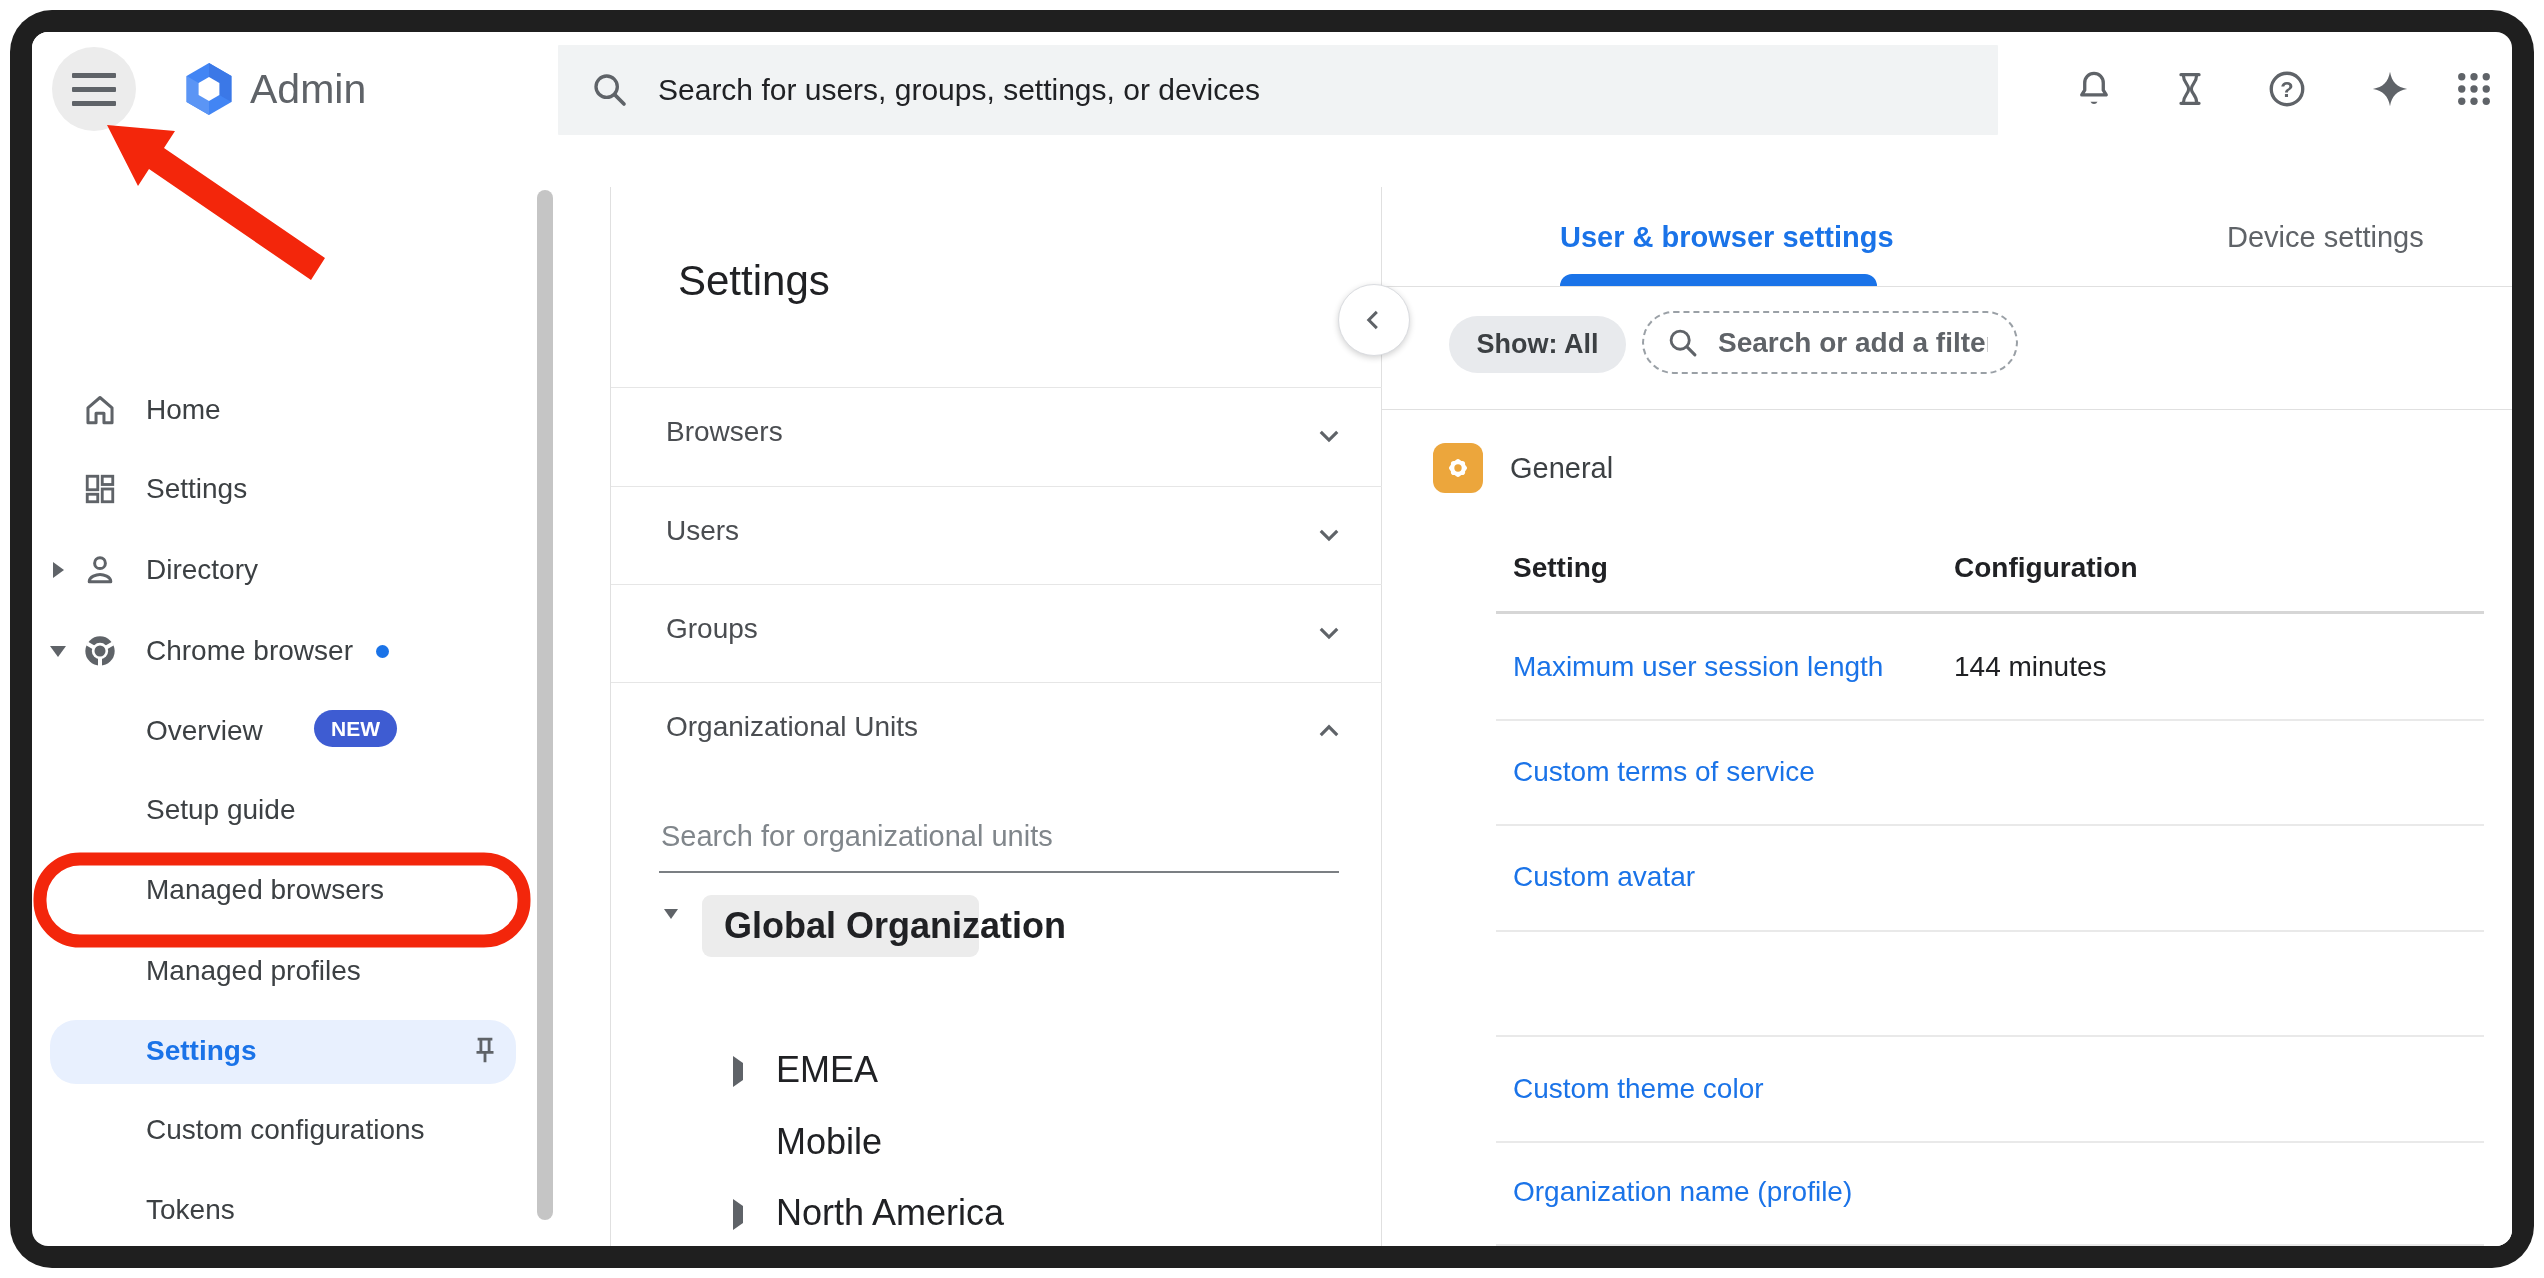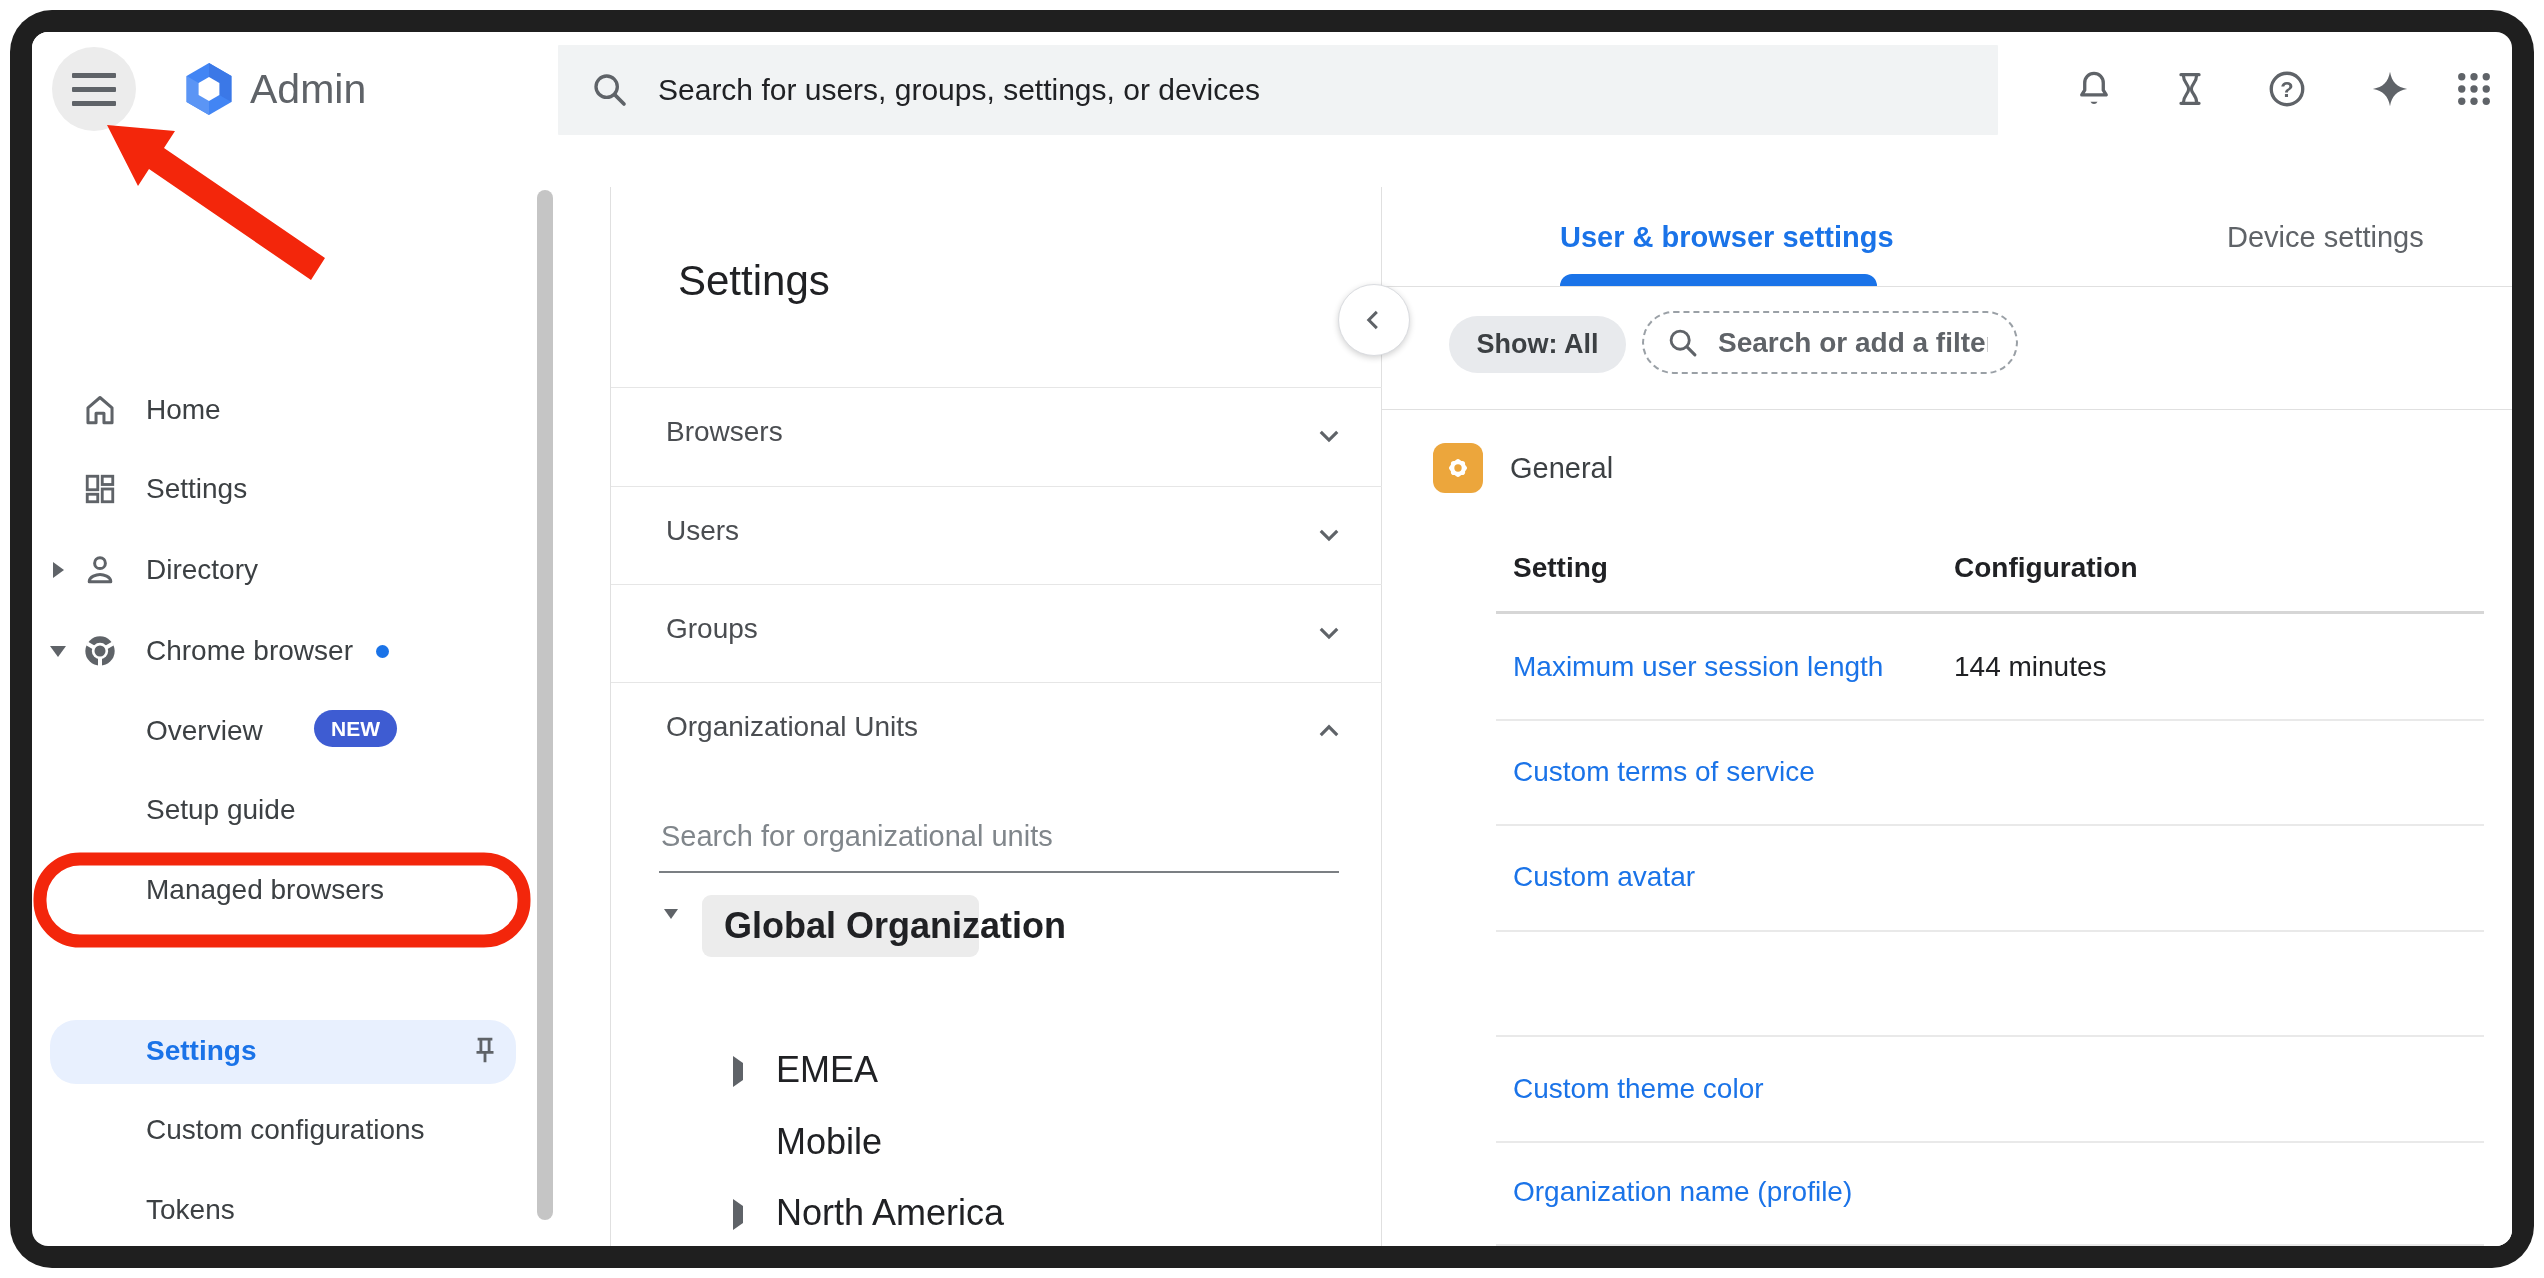--- a/index.html
+++ b/index.html
@@ -220,20 +220,23 @@
       <span class="slabel">Overview</span>
       <span class="new-badge">NEW</span>
     </div>
 
     <div class="side-item" style="top:591px">
       <span class="slabel">Setup guide</span>
     </div>
     <div class="side-item" style="top:671px">
       <span class="slabel">Managed browsers</span>
     </div>
+    <div class="side-item" style="top:752px">
+      <span class="slabel">Managed profiles</span>
+    </div>
 
     <div class="side-item sel" style="top:832px">
       <span class="slabel">Settings</span>
     </div>
     <div class="pin-slot">
       <svg width="34" height="34" viewBox="0 0 24 24">
         <path d="M6.8 3.6h10.4M9.1 3.6v9.4M14.9 3.6v9.4M6 13h12M12 13v7" fill="none" stroke="#5f6368" stroke-width="2"></path>
       </svg>
     </div>
 

